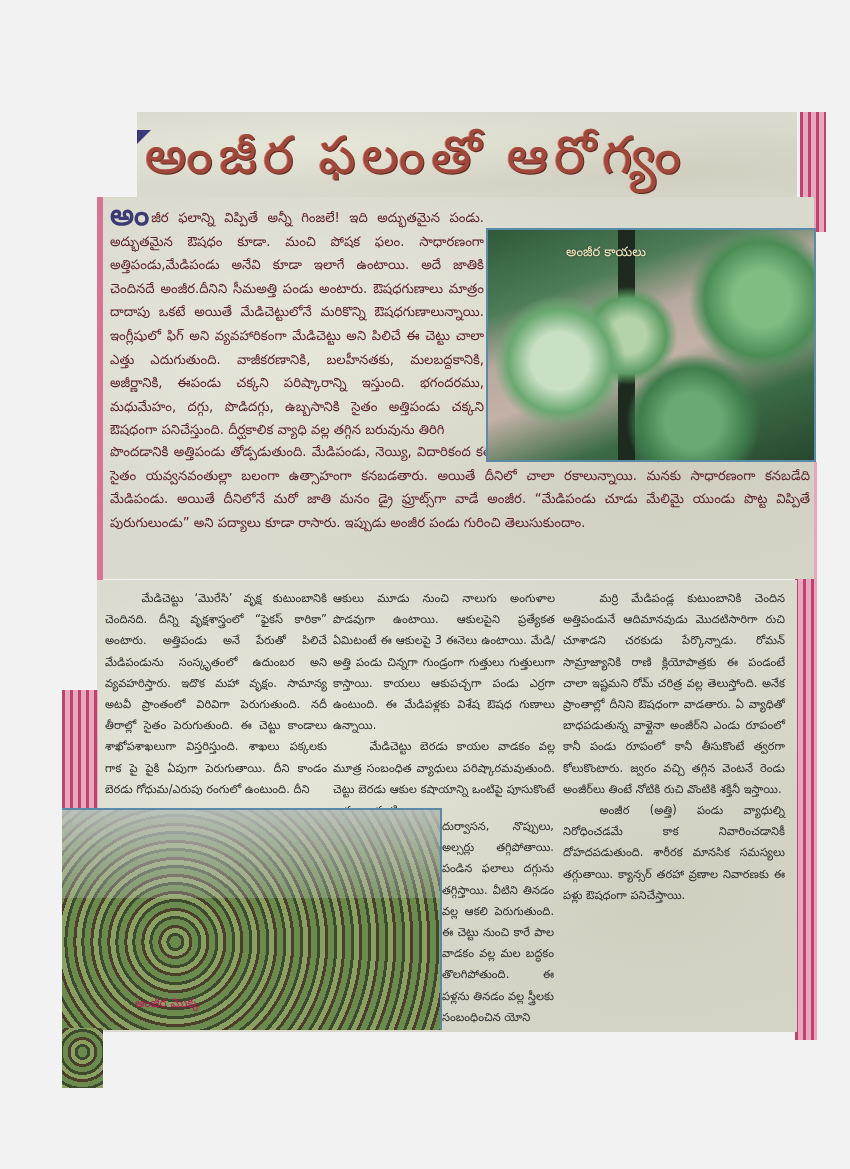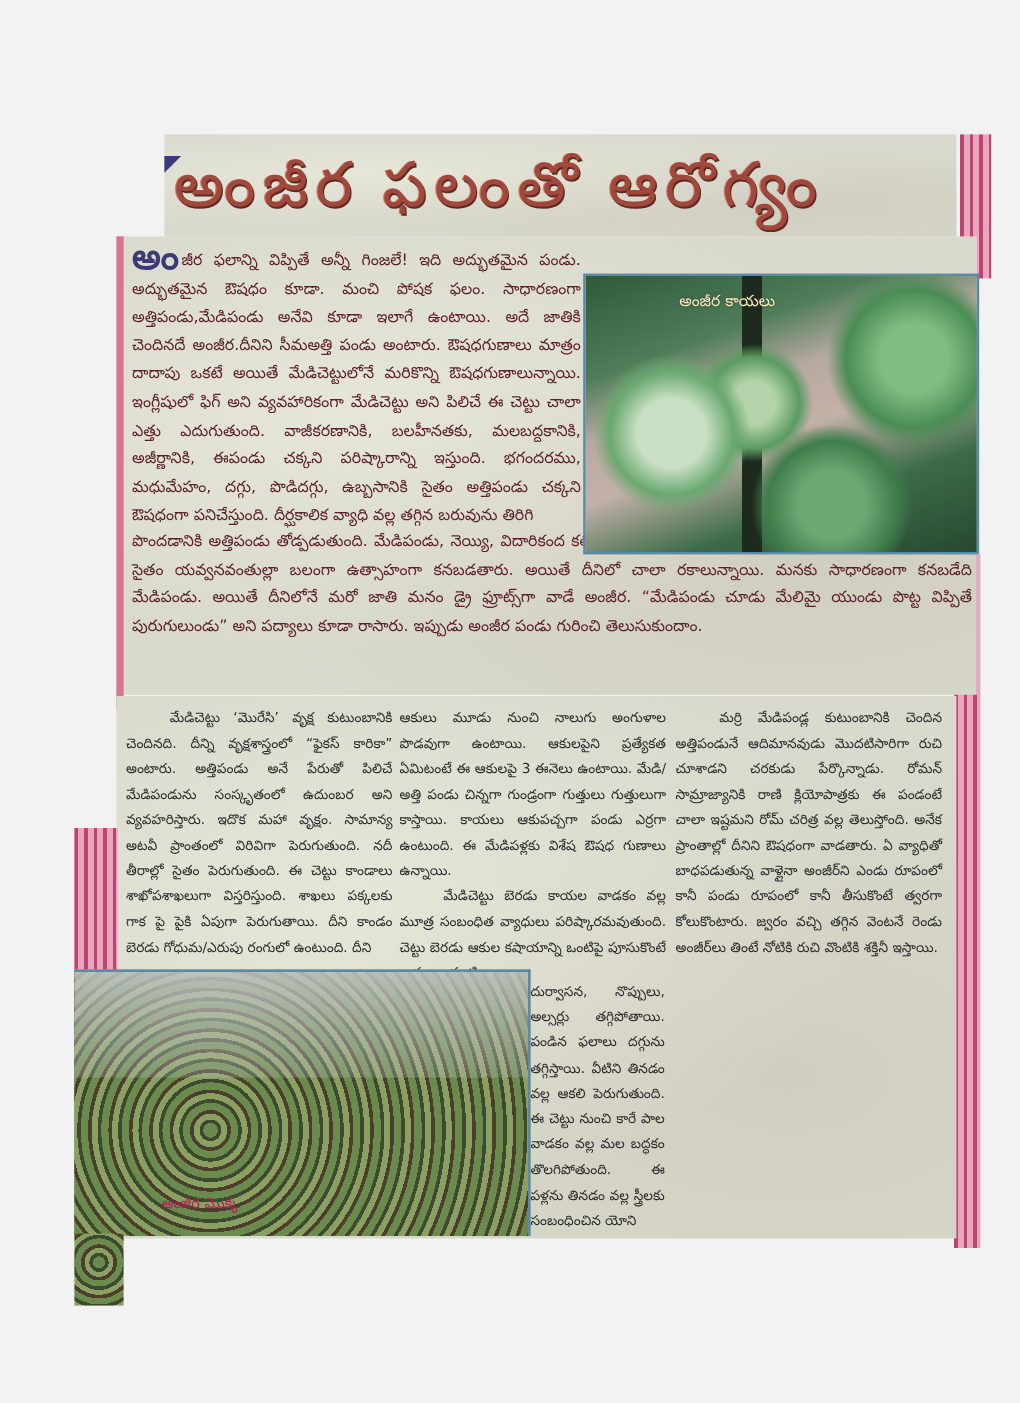--- a/index.html
+++ b/index.html
@@ -87,19 +87,20 @@
 <div class="col col2">
   <p>ఆకులు మూడు నుంచి నాలుగు అంగుళాల పొడవుగా ఉంటాయి. ఆకులపైని ప్రత్యేకత ఏమిటంటే ఈ ఆకులపై 3 ఈనెలు ఉంటాయి. మేడి/అత్తి పండు చిన్నగా గుండ్రంగా గుత్తులు గుత్తులుగా కాస్తాయి. కాయలు ఆకుపచ్చగా పండు ఎర్రగా ఉంటుంది. ఈ మేడిపళ్లకు విశేష ఔషధ గుణాలు ఉన్నాయి.</p>
   <p class="indent">మేడిచెట్టు బెరడు కాయల వాడకం వల్ల మూత్ర సంబంధిత వ్యాధులు పరిష్కారమవుతుంది. చెట్టు బెరడు ఆకుల కషాయాన్ని ఒంటిపై పూసుకొంటే వాపులు, వంటి</p>
 </div>
 <div class="col col2b">
   <p>దుర్వాసన, నొప్పులు, అల్సర్లు తగ్గిపోతాయి. పండిన ఫలాలు దగ్గును తగ్గిస్తాయి. వీటిని తినడం వల్ల ఆకలి పెరుగుతుంది. ఈ చెట్టు నుంచి కారే పాల వాడకం వల్ల మల బద్ధకం తొలగిపోతుంది. ఈ పళ్లను తినడం వల్ల స్త్రీలకు సంబంధించిన యోని</p>
 </div>
 
 <div class="col col3">
   <p class="indent">మర్రి మేడిపండ్ల కుటుంబానికి చెందిన అత్తిపండునే ఆదిమానవుడు మొదటిసారిగా రుచి చూశాడని చరకుడు పేర్కొన్నాడు. రోమన్ సామ్రాజ్యానికి రాణి క్లియోపాత్రకు ఈ పండంటే చాలా ఇష్టమని రోమ్ చరిత్ర వల్ల తెలుస్తోంది. అనేక ప్రాంతాల్లో దీనిని ఔషధంగా వాడతారు. ఏ వ్యాధితో బాధపడుతున్న వాళ్లైనా అంజీర్‌ని ఎండు రూపంలో కానీ పండు రూపంలో కానీ తీసుకొంటే త్వరగా కోలుకొంటారు. జ్వరం వచ్చి తగ్గిన వెంటనే రెండు అంజీర్‌లు తింటే నోటికి రుచి వొంటికి శక్తినీ ఇస్తాయి.</p>
+  <p class="indent">అంజీర (అత్తి) పండు వ్యాధుల్ని నిరోధించడమే కాక నివారించడానికీ దోహదపడుతుంది. శారీరక మానసిక సమస్యలు తగ్గుతాయి. క్యాన్సర్ తరహా వ్రణాల నివారణకు ఈ పళ్లు ఔషధంగా పనిచేస్తాయి.</p>
 </div>
 
 <div class="photo photo-bush">
   <div class="photo-bush-sky"></div>
 </div>
 <div class="photo-bush-left"></div>
 <div class="photo-caption cap-bush">అంజీర మొక్క</div>
 
 </body></html>

